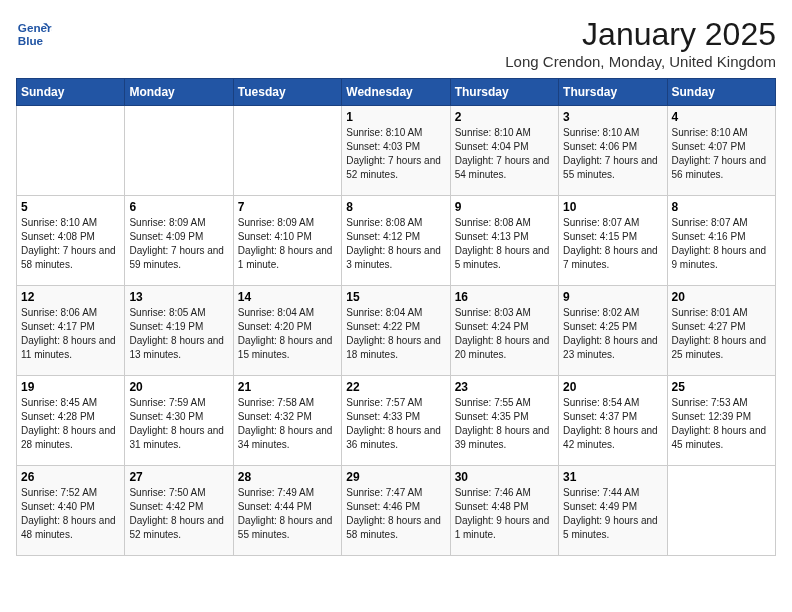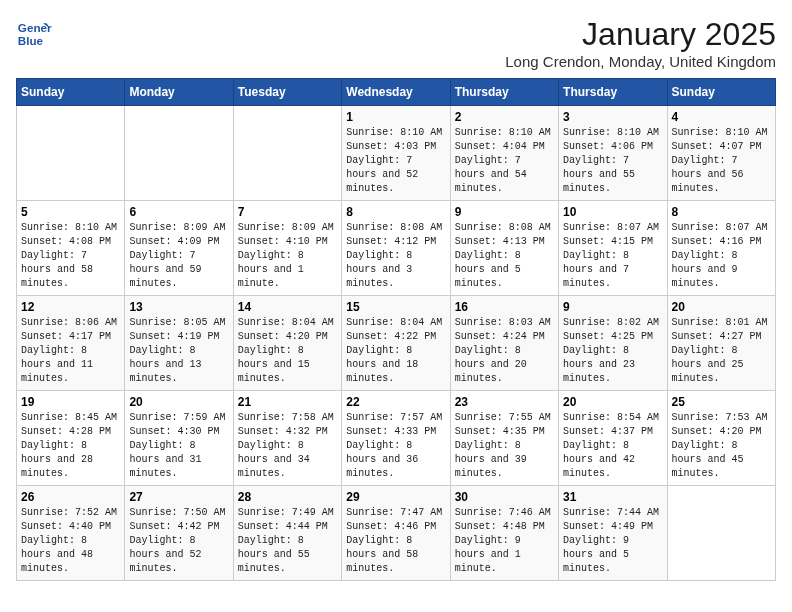--- a/index.html
+++ b/index.html
@@ -61,21 +61,20 @@
     }
     .day-num {
       font-weight: bold;
       font-size: 12px;
       margin-bottom: 2px;
     }
     .day-info {
       font-size: 10px;
       color: #222;
       line-height: 1.4;
-      font-family: Liberation Mono, monospace;
     }
     tbody tr:nth-child(odd) td {
       background: #f9f9f9;
     }
     tbody tr:nth-child(even) td {
       background: #fff;
     }
     .empty { background: #fff !important; }
   </style>
 </head>
@@ -258,21 +257,21 @@
         </td>
         <td>
           <div class="day-num">20</div>
           <div class="day-info">Sunrise: 8:54 AM
 Sunset: 4:37 PM
 Daylight: 8 hours and 42 minutes.</div>
         </td>
         <td>
           <div class="day-num">25</div>
           <div class="day-info">Sunrise: 7:53 AM
-Sunset: 4:20 PM
+Sunset: 12:39 PM
 Daylight: 8 hours and 45 minutes.</div>
         </td>
       </tr>
       <tr>
         <td>
           <div class="day-num">26</div>
           <div class="day-info">Sunrise: 7:52 AM
 Sunset: 4:40 PM
 Daylight: 8 hours and 48 minutes.</div>
         </td>

